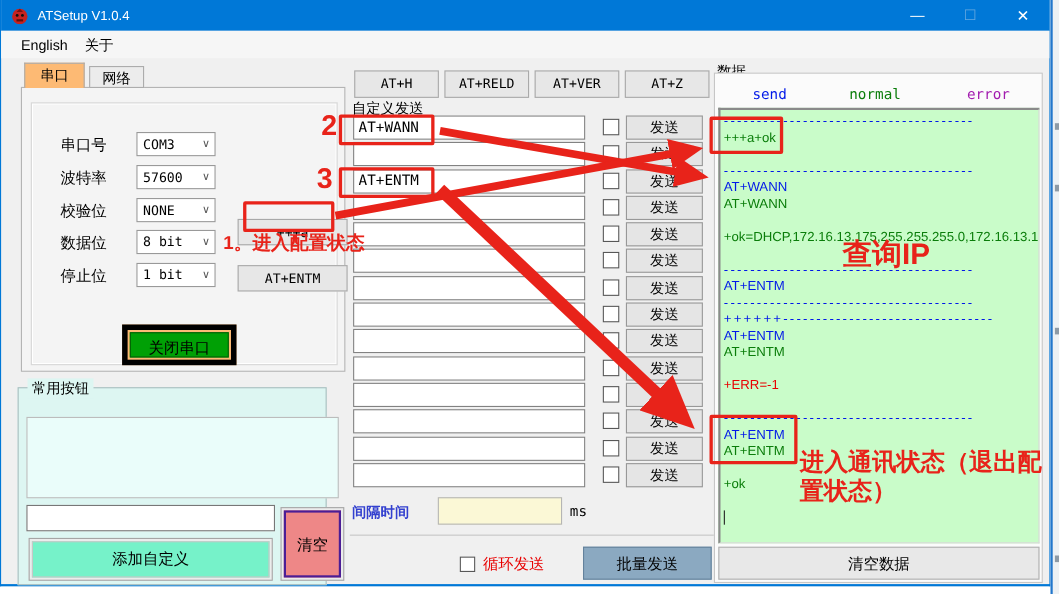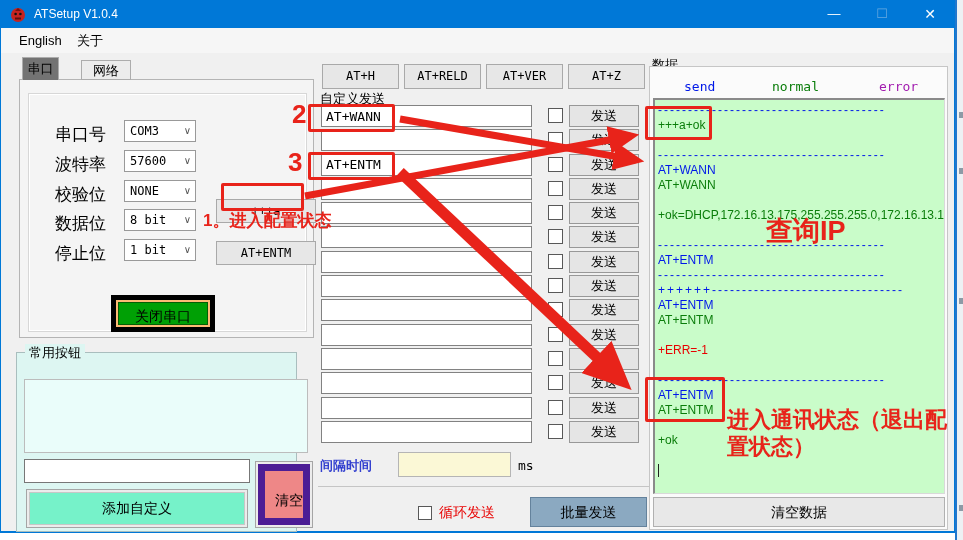--- a/index.html
+++ b/index.html
@@ -21,40 +21,40 @@
   #titlebar .title { position:absolute; left:33px; top:7px; font-size:12px; color:#fff; }
   .win-btn { position:absolute; top:0; width:46px; height:28px; text-align:center; line-height:28px; color:#fff; font-size:13px; }
   #btn-min { right:97px; } #btn-max { right:49px; color:#66a9e0; } #btn-close { right:1px; font-size:14px; }
   
   #menubar { position:absolute; left:0; top:28px; width:100%; height:25px; background:#f6f6f6; }
   .menu-item { position:absolute; top:4px; height:18px; line-height:18px; font-size:13px; padding:0 4px; }
   #menu-english { left:14px; text-decoration:none; }
   #menu-about { left:72px; }
   
   .tab { position:absolute; border:1px solid #acacac; text-align:center; font-size:13px; }
-  #tab-serial { left:21px; top:57px; width:37px; height:23px; background:#737373; border-bottom:none; line-height:22px; z-index:3; }
+  #tab-serial { left:21px; top:57px; width:55px; height:23px; background:#fdba74; border-bottom:none; line-height:22px; z-index:3; }
   #tab-net { left:80px; top:60px; width:50px; height:20px; background:#ececec; line-height:19px; z-index:2; }
   #tabbody { position:absolute; left:18px; top:79px; width:295px; height:259px; background:#f4f4f4; border:1px solid #b4b4b4; z-index:1; }
   #serial-group { position:absolute; left:8px; top:13px; width:279px; height:239px; border:1px solid #d7d7d7; box-shadow:inset 0 0 0 1px #ffffff; }
   .field-row { position:absolute; left:0; width:100%; height:22px; }
-  .field-label { position:absolute; left:26px; top:3px; font-size:17px; }
+  .field-label { position:absolute; left:26px; top:3px; font-size:14px; }
   .combo { position:absolute; left:95px; top:0; width:72px; height:22px; background:#fff; border:1px solid #999; }
   .combo .val { position:absolute; left:5px; top:3px; font-family:"DejaVu Sans Mono", monospace; font-size:12px; }
   .combo .chev { position:absolute; right:4px; top:4px; font-size:10px; color:#555; }
   .panel-btn { position:absolute; left:187px; width:100px; height:24px; background:#e7e7e7; border:1px solid #a9a9a9;
     font-family:"DejaVu Sans Mono", monospace; font-size:12px; text-align:center; line-height:22px; }
   #close-port-frame { position:absolute; left:82px; top:201px; width:104px; height:37px; background:#fdba74; border:5px solid #000000; padding:2px; }
   #close-port { width:100%; height:100%; background:#00a005; border:1px solid #045f04; text-align:center; line-height:27px; font-size:14px; color:#000; }
   
   #common-group { position:absolute; left:15px; top:352px; width:281px; height:180px; background:#ddf6f2; border:1px solid #a9bebe; }
   #common-group .legend { position:absolute; left:8px; top:-9px; background:#ddf6f2; padding:0 4px; font-size:13px; }
   #common-list { position:absolute; left:7px; top:26px; width:284px; height:74px; background:#eafdfa; border:1px solid #bcbcbc; }
   #common-input { position:absolute; left:7px; top:106px; width:226px; height:24px; background:#fff; border:1px solid #777; font-size:13px; padding:0 4px; font-family:"DejaVu Sans Mono", monospace; }
   #clear-frame { position:absolute; left:238px; top:108px; width:58px; height:67px; background:#ececec; border:1px solid #a5a5a5; padding:2px; }
-  #clear-btn { width:100%; height:100%; background:#ee8787; border:7px solid #4c1d95; text-align:right; line-height:58px; font-size:14px; }
+  #clear-btn { width:100%; height:100%; background:#ee8787; border:2px solid #4c1d95; text-align:center; line-height:58px; font-size:14px; }
   #add-frame { position:absolute; left:9px; top:136px; width:222px; height:39px; background:#ececec; border:1px solid #a5a5a5; padding:2px; }
   #add-btn { width:100%; height:100%; background:#76f2c9; border:1px solid #c7c7c7; text-align:center; line-height:30px; font-size:14px; }
   
   .quick-btn { position:absolute; top:64px; width:77px; height:25px; background:#e7e7e7; border:1px solid #a9a9a9;
     font-family:"DejaVu Sans Mono", monospace; font-size:12px; text-align:center; line-height:23px; }
   #custom-title { position:absolute; left:319px; top:90px; font-size:13px; }
   #send-rows { position:absolute; left:320px; top:105px; width:326px; }
   .send-row { position:relative; height:24.3px; }
   .send-row input { position:absolute; left:0; top:0; width:211px; height:22px; background:#fff; border:1px solid #828282;
     font-family:"DejaVu Sans Mono", monospace; font-size:13px; padding:0 4px; }

